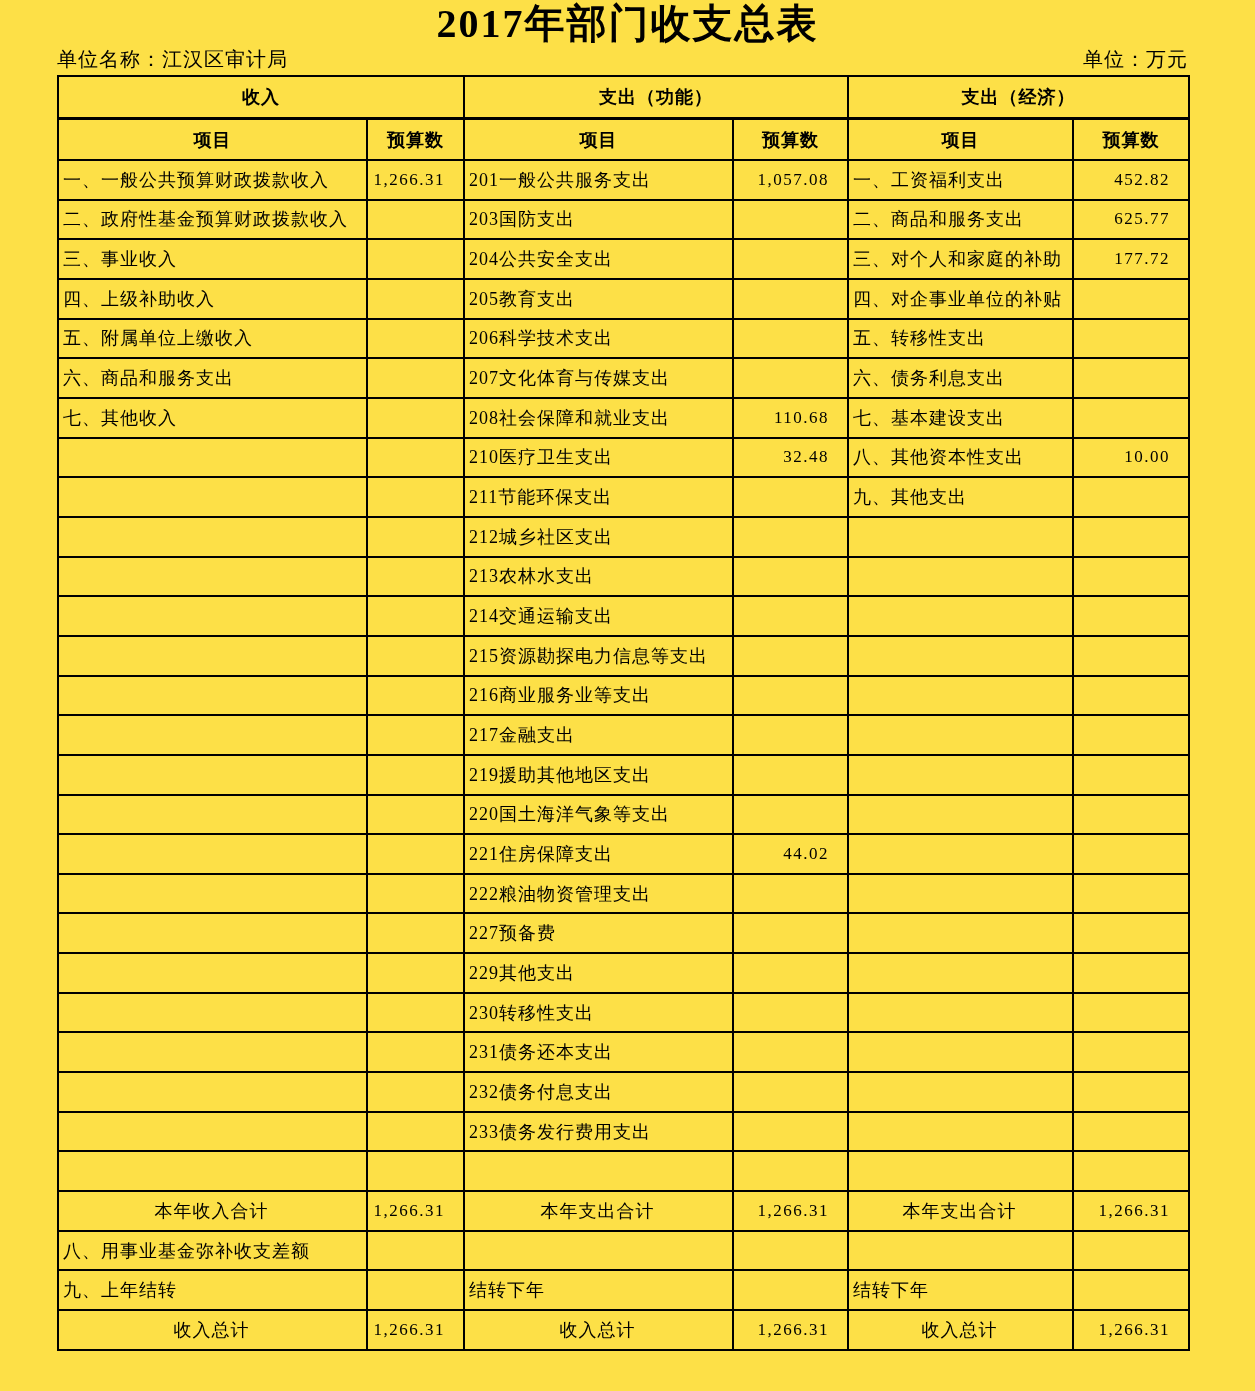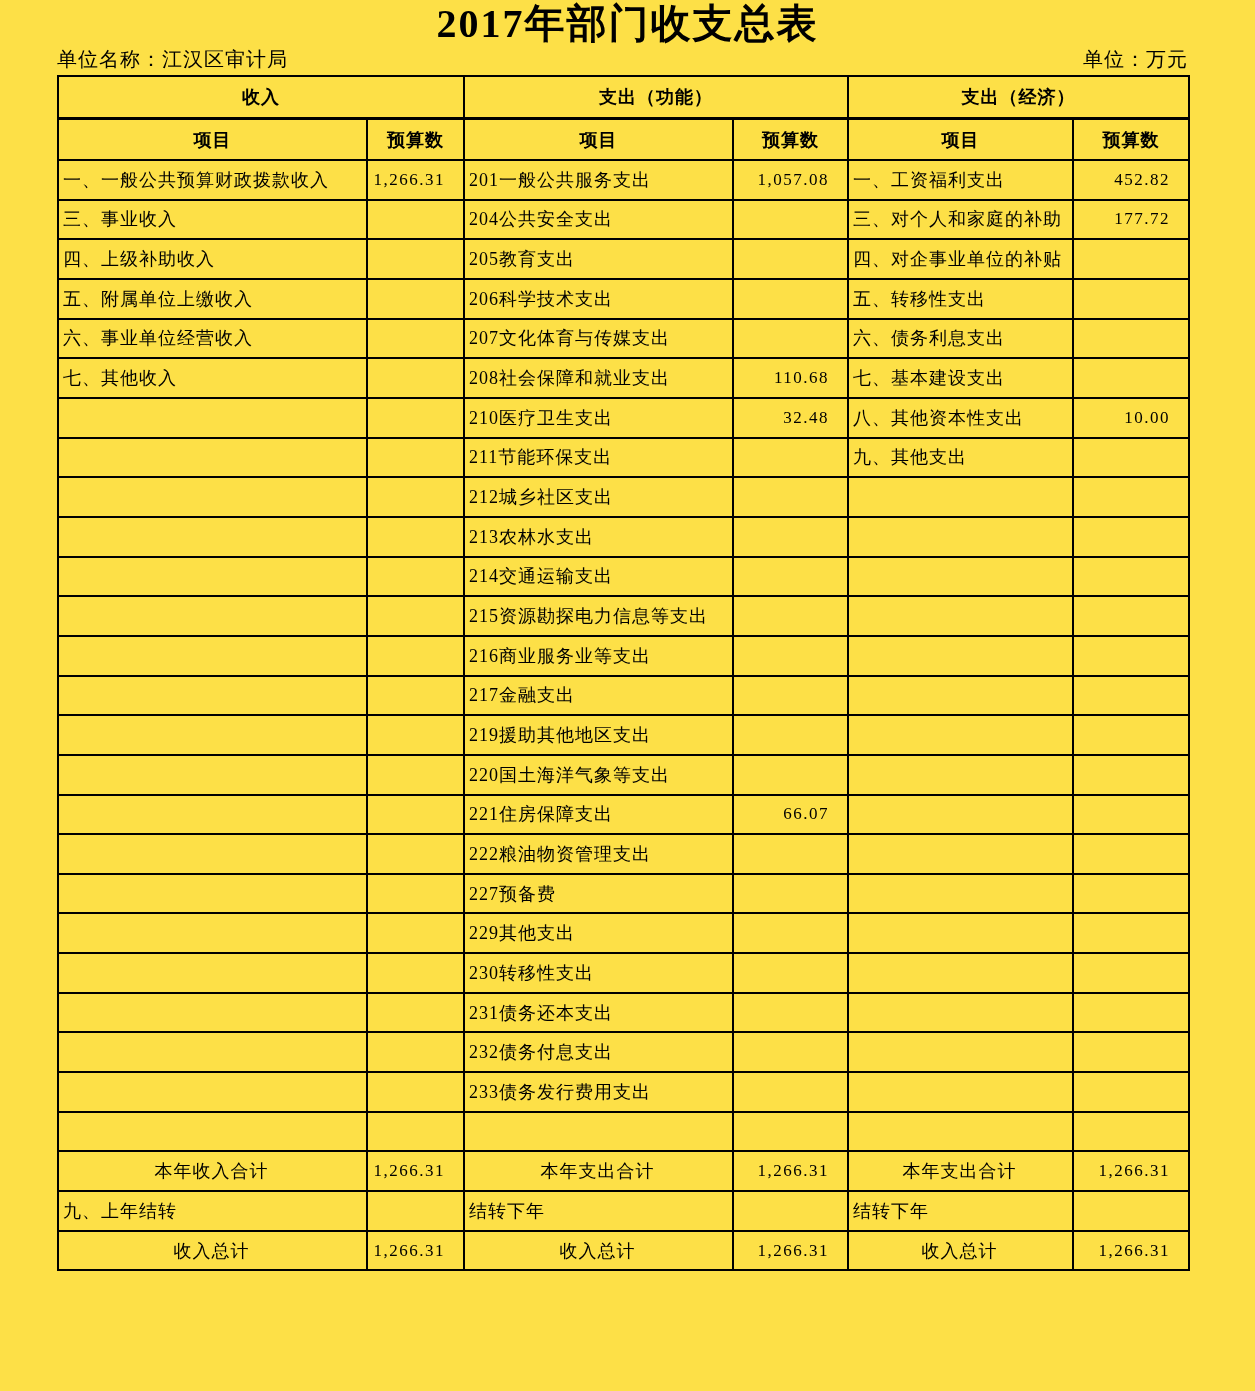--- a/index.html
+++ b/index.html
@@ -125,20 +125,28 @@
     <tbody>
         <tr class="item">
           <td class="label">一、一般公共预算财政拨款收入</td>
           <td class="value">1,266.31</td>
           <td class="label">201一般公共服务支出</td>
           <td class="value">1,057.08</td>
           <td class="label">一、工资福利支出</td>
           <td class="value">452.82</td>
         </tr>
         <tr class="item">
+          <td class="label">二、政府性基金预算财政拨款收入</td>
+          <td class="value"></td>
+          <td class="label">203国防支出</td>
+          <td class="value"></td>
+          <td class="label">二、商品和服务支出</td>
+          <td class="value">625.77</td>
+        </tr>
+        <tr class="item">
           <td class="label">三、事业收入</td>
           <td class="value"></td>
           <td class="label">204公共安全支出</td>
           <td class="value"></td>
           <td class="label">三、对个人和家庭的补助</td>
           <td class="value">177.72</td>
         </tr>
         <tr class="item">
           <td class="label">四、上级补助收入</td>
           <td class="value"></td>
@@ -149,21 +157,21 @@
         </tr>
         <tr class="item">
           <td class="label">五、附属单位上缴收入</td>
           <td class="value"></td>
           <td class="label">206科学技术支出</td>
           <td class="value"></td>
           <td class="label">五、转移性支出</td>
           <td class="value"></td>
         </tr>
         <tr class="item">
-          <td class="label">六、事业单位经营收入</td>
+          <td class="label">六、商品和服务支出</td>
           <td class="value"></td>
           <td class="label">207文化体育与传媒支出</td>
           <td class="value"></td>
           <td class="label">六、债务利息支出</td>
           <td class="value"></td>
         </tr>
         <tr class="item">
           <td class="label">七、其他收入</td>
           <td class="value"></td>
           <td class="label">208社会保障和就业支出</td>
@@ -248,21 +256,21 @@
           <td class="value"></td>
           <td class="label">220国土海洋气象等支出</td>
           <td class="value"></td>
           <td class="label"></td>
           <td class="value"></td>
         </tr>
         <tr class="item">
           <td class="label"></td>
           <td class="value"></td>
           <td class="label">221住房保障支出</td>
-          <td class="value">66.07</td>
+          <td class="value">44.02</td>
           <td class="label"></td>
           <td class="value"></td>
         </tr>
         <tr class="item">
           <td class="label"></td>
           <td class="value"></td>
           <td class="label">222粮油物资管理支出</td>
           <td class="value"></td>
           <td class="label"></td>
           <td class="value"></td>
@@ -325,20 +333,28 @@
         </tr>
         <tr class="total">
           <td class="label">本年收入合计</td>
           <td class="value">1,266.31</td>
           <td class="label">本年支出合计</td>
           <td class="value">1,266.31</td>
           <td class="label">本年支出合计</td>
           <td class="value">1,266.31</td>
         </tr>
         <tr class="item">
+          <td class="label">八、用事业基金弥补收支差额</td>
+          <td class="value"></td>
+          <td class="label"></td>
+          <td class="value"></td>
+          <td class="label"></td>
+          <td class="value"></td>
+        </tr>
+        <tr class="item">
           <td class="label">九、上年结转</td>
           <td class="value"></td>
           <td class="label">结转下年</td>
           <td class="value"></td>
           <td class="label">结转下年</td>
           <td class="value"></td>
         </tr>
         <tr class="total">
           <td class="label">收入总计</td>
           <td class="value">1,266.31</td>

